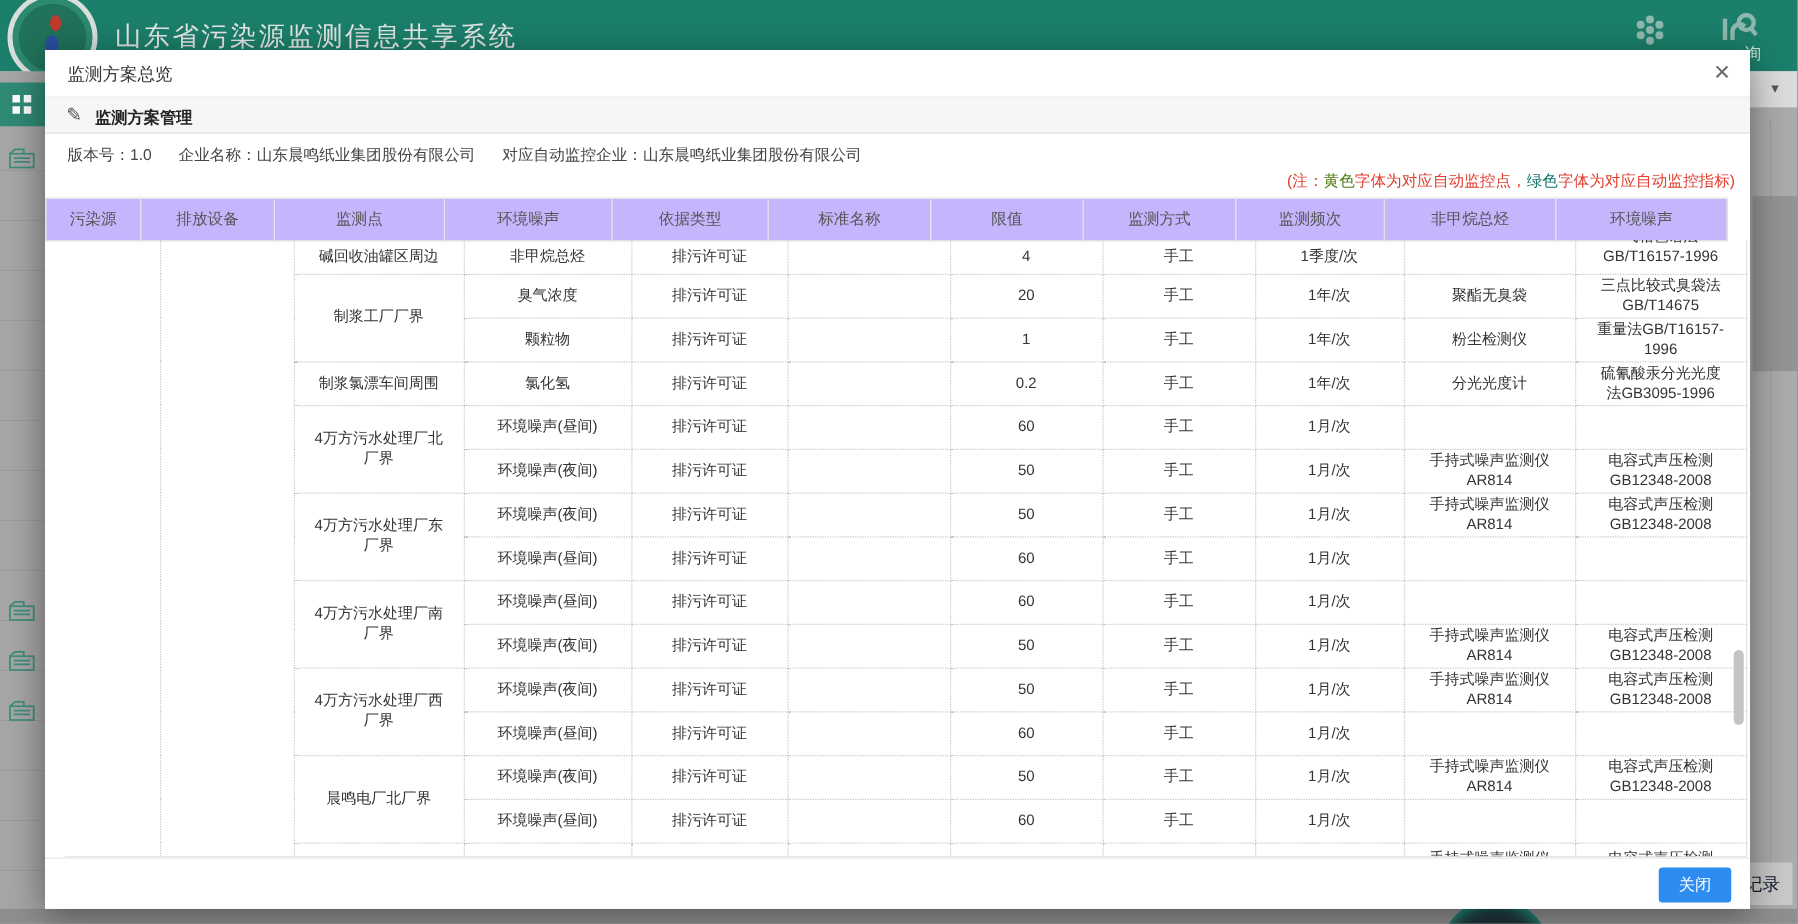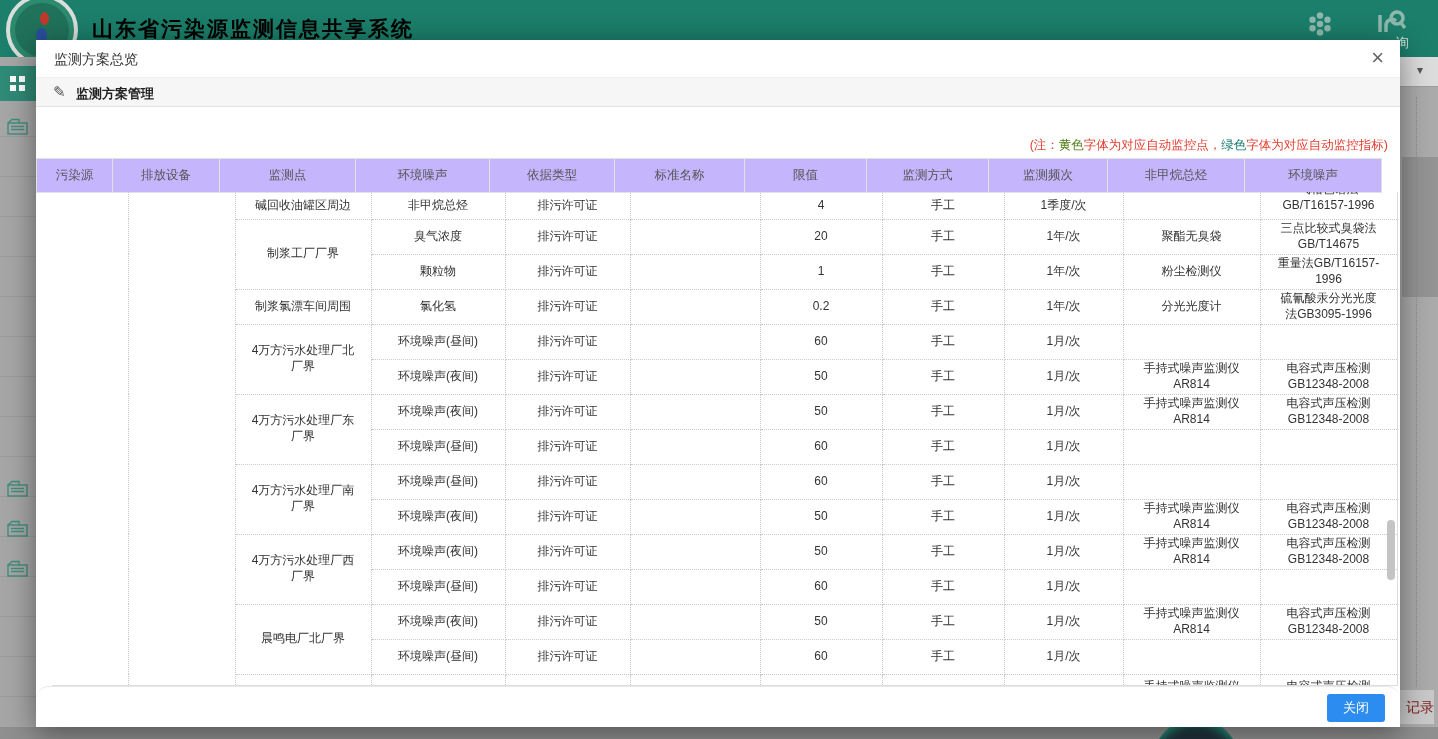--- a/index.html
+++ b/index.html
@@ -7,22 +7,22 @@
   body { font-family:"Liberation Sans","DejaVu Sans",sans-serif; }
   #stage { position:relative; width:1438px; height:739px; overflow:hidden; background:#b0b0b0; }
 
   
   .app-header { position:absolute; left:0; top:0; width:1438px; height:57px; background:#1b7f6b; z-index:1; }
   .logo { position:absolute; left:6px; top:-6px; width:72px; height:72px; border-radius:50%;
           background:#20725a; border:4px solid #d8dfdb; box-shadow: inset 0 0 0 5px #2c8a6f; }
   .logo i { position:absolute; border-radius:50%; }
   .logo .red  { left:30px; top:14px; width:9px;  height:13px; background:#bf3a2c; }
   .logo .blue { left:26px; top:30px; width:11px; height:15px; background:#2a4e9c; }
-  .app-title { position:absolute; left:92px; top:15px; font-size:21px; font-weight:bold;
-               color:#000000; letter-spacing:2px; white-space:nowrap; }
+  .app-title { position:absolute; left:92px; top:15px; font-size:21px; font-weight:normal;
+               color:#e5e5e5; letter-spacing:2px; white-space:nowrap; }
   .hdr-apps { position:absolute; left:1306px; top:10px; width:28px; height:28px; cursor:pointer; }
   .hdr-search { position:absolute; left:1374px; top:6px; width:32px; height:30px; cursor:pointer; }
   .hdr-query { position:absolute; left:1396px; top:34px; font-size:13px; color:#cfe3dc; }
 
   .sidebar { position:absolute; left:0; top:57px; width:36px; height:682px; background:#a6a6a6; z-index:1;
              background-image: repeating-linear-gradient(to bottom, transparent 0 39px, #9b9b9b 39px 40px); }
   .sidebar-active { position:absolute; left:0; top:9px; width:36px; height:35px; background:#2f8a76; cursor:pointer; }
   .grid-icon { position:absolute; left:10px; top:10px; width:15px; height:15px; }
   .grid-icon::before { content:""; position:absolute; inset:0;
      background:
@@ -32,21 +32,21 @@
        linear-gradient(#fff,#fff) 9px 9px/6px 6px no-repeat; }
   .side-folder { position:absolute; left:7px; width:22px; height:18px; cursor:pointer; }
 
   .right-sliver { position:absolute; left:1400px; top:57px; width:38px; height:682px; background:#ababab; z-index:1; }
   .sliver-dropdown { position:absolute; left:0; top:0; width:38px; height:30px; background:#dcdcdc;
                      border-bottom:1px solid #9e9e9e; cursor:pointer; }
   .sliver-caret { position:absolute; left:17px; top:6px; font-size:12px; color:#555; }
   .sliver-block { position:absolute; left:2px; top:100px; width:36px; height:140px; background:#949494; }
   .sliver-vline { position:absolute; left:16px; top:40px; height:590px; border-left:1px dotted #8d8d8d; }
   .records-chip { position:absolute; left:-14px; top:633px; width:48px; height:34px; background:#c9c9c9;
-                  color:#7f1d1d; font-size:14px; line-height:34px; text-align:right; }
+                  color:#0f172a; font-size:14px; line-height:34px; text-align:center; }
 
   .bottom-strip { position:absolute; left:0; bottom:0; width:1438px; height:12px; background:#8f8f8f; z-index:2; }
   .globe-circle { position:absolute; left:1152px; top:719px; width:88px; height:88px; border-radius:50%;
                   background:#20323c; box-shadow: inset 0 10px 10px -5px rgba(36,186,148,.85); z-index:3; }
 
   
   .modal { position:absolute; left:36px; top:40px; width:1364px; height:687px; background:#fff; z-index:10;
            box-shadow:0 6px 28px rgba(0,0,0,.45); }
   .m-title-text { position:absolute; left:18px; top:11px; font-size:14px; color:#333; }
   .m-close { position:absolute; right:16px; top:7px; font-size:22px; color:#666; line-height:1; cursor:pointer; }
@@ -70,21 +70,21 @@
   .m-tviewport td { height:35px; border-right:1px dotted #c9c9c9; border-bottom:1px dotted #c9c9c9;
                     font-size:12px; color:#333; text-align:center; vertical-align:middle;
                     white-space:pre-line; line-height:1.3; padding:1px 4px; overflow:hidden; }
   .m-tviewport td:last-child { border-right:1px solid #ddd; }
   tr.cut-top td { height:56px; vertical-align:bottom; padding-bottom:5px; }
   tr.cut-bottom td { height:70px; vertical-align:top; padding-top:4px; }
 
   .m-scroll-thumb { position:absolute; right:5px; top:480px; width:8px; height:60px;
                     background:#c4c4c4; border-radius:4px; z-index:11; cursor:pointer; }
   .m-footer { position:absolute; left:0; bottom:0; width:100%; height:41px; background:#fff;
-              border-top:1px solid #e8e8e8;border-radius:13px; }
+              border-top:1px solid #e8e8e8; }
   .m-close-btn { position:absolute; right:15px; top:7px; width:58px; height:28px; background:#2d8cf0;
                  color:#fff; font-size:13px; border:none; border-radius:3px; cursor:pointer; }
 </style>
 </head>
 <body>
 
 <div id="stage">
 
   <div class="app-header">
     <div class="logo">
@@ -178,20 +178,25 @@
 
   <div class="modal">
     <div class="m-title-text">监测方案总览</div>
     <div class="m-close">×</div>
 
     <div class="m-section">
       <span class="m-section-icon">✎</span>
       <span class="m-section-title">监测方案管理</span>
     </div>
 
+    <div class="m-info-line">
+      <span>版本号：</span><span>1.0</span>
+      <span class="gap">企业名称：</span><span>山东晨鸣纸业集团股份有限公司</span>
+      <span class="gap">对应自动监控企业：</span><span>山东晨鸣纸业集团股份有限公司</span>
+    </div>
 
     <div class="m-note">
       <span>(注：</span><span class="yellow">黄色</span><span>字体为对应自动监控点，</span><span class="green">绿色</span><span>字体为对应自动监控指标)</span>
     </div>
 
     <table class="plan m-thead">
         <colgroup>
           <col style="width: 76px;">
           <col style="width: 107px;">
           <col style="width: 136px;">

